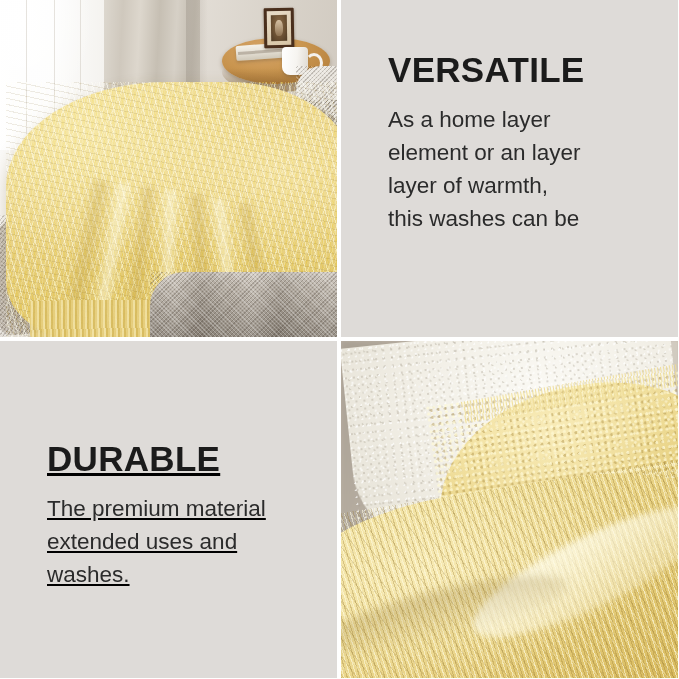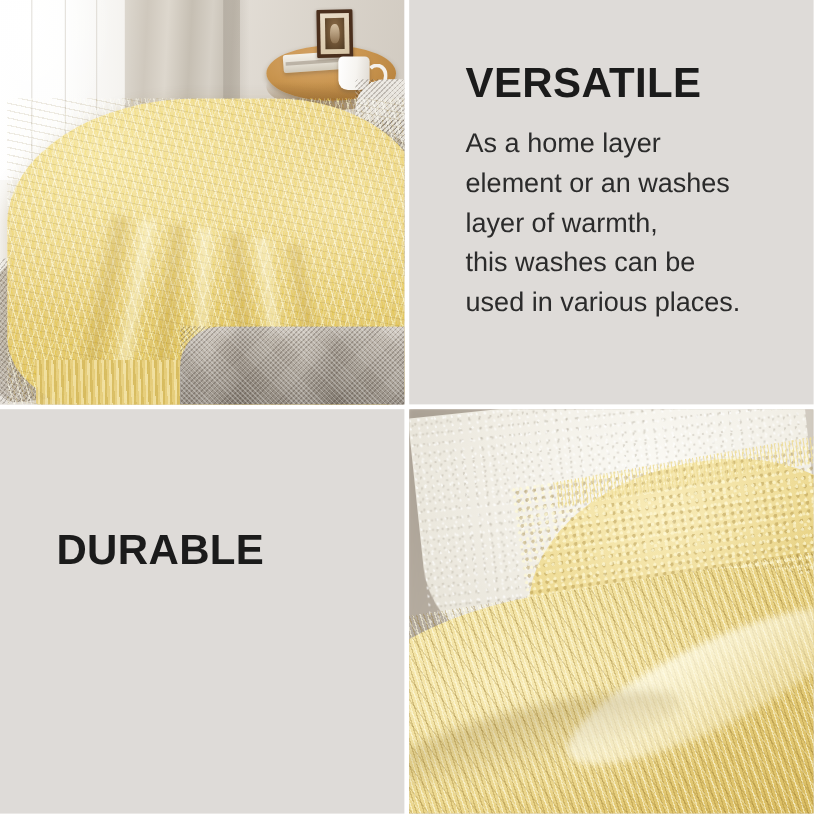--- a/index.html
+++ b/index.html
@@ -35,21 +35,21 @@
     background: #dedbd8;
   }
 
   
   .copy-wrap {
     position: absolute;
     left: 47px;
     right: 14px;
   }
   .copy-tr { top: 52px; }
-  .copy-bl { top: 100px; }
+  .copy-bl { top: 100px; text-decoration: underline; }
 
   .headline {
     font-family: "Liberation Sans", sans-serif;
     font-weight: 700;
     font-size: 35px;
     line-height: 1.05;
     letter-spacing: 0.3px;
     color: #1b1b1b;
     margin: 0 0 14px 0;
     white-space: nowrap;
@@ -444,31 +444,35 @@
         <div class="waffle"></div>
       </div>
     </div>
   </div>
 
   <div class="quad q-tr panel-text">
     <div class="copy-wrap copy-tr">
       <h2 class="headline">VERSATILE</h2>
       <p class="body-copy">
         <span class="ln">As a home layer</span>
-        <span class="ln">element or an washes</span>
+        <span class="ln">element or an layer</span>
         <span class="ln">layer of warmth,</span>
         <span class="ln">this washes can be</span>
-        <span class="ln">used in various places.</span>
       </p>
     </div>
   </div>
 
   <div class="quad q-bl panel-text">
     <div class="copy-wrap copy-bl">
       <h2 class="headline">DURABLE</h2>
+      <p class="body-copy">
+        <span class="ln">The premium material</span>
+        <span class="ln">extended uses and</span>
+        <span class="ln">washes.</span>
+      </p>
     </div>
   </div>
 
   <div class="quad q-br">
     <div class="scene-br">
       <div class="br-bg"></div>
       <div class="br-bg-soft"></div>
 
       <div class="br-white">
         <div class="sherpa"></div>

